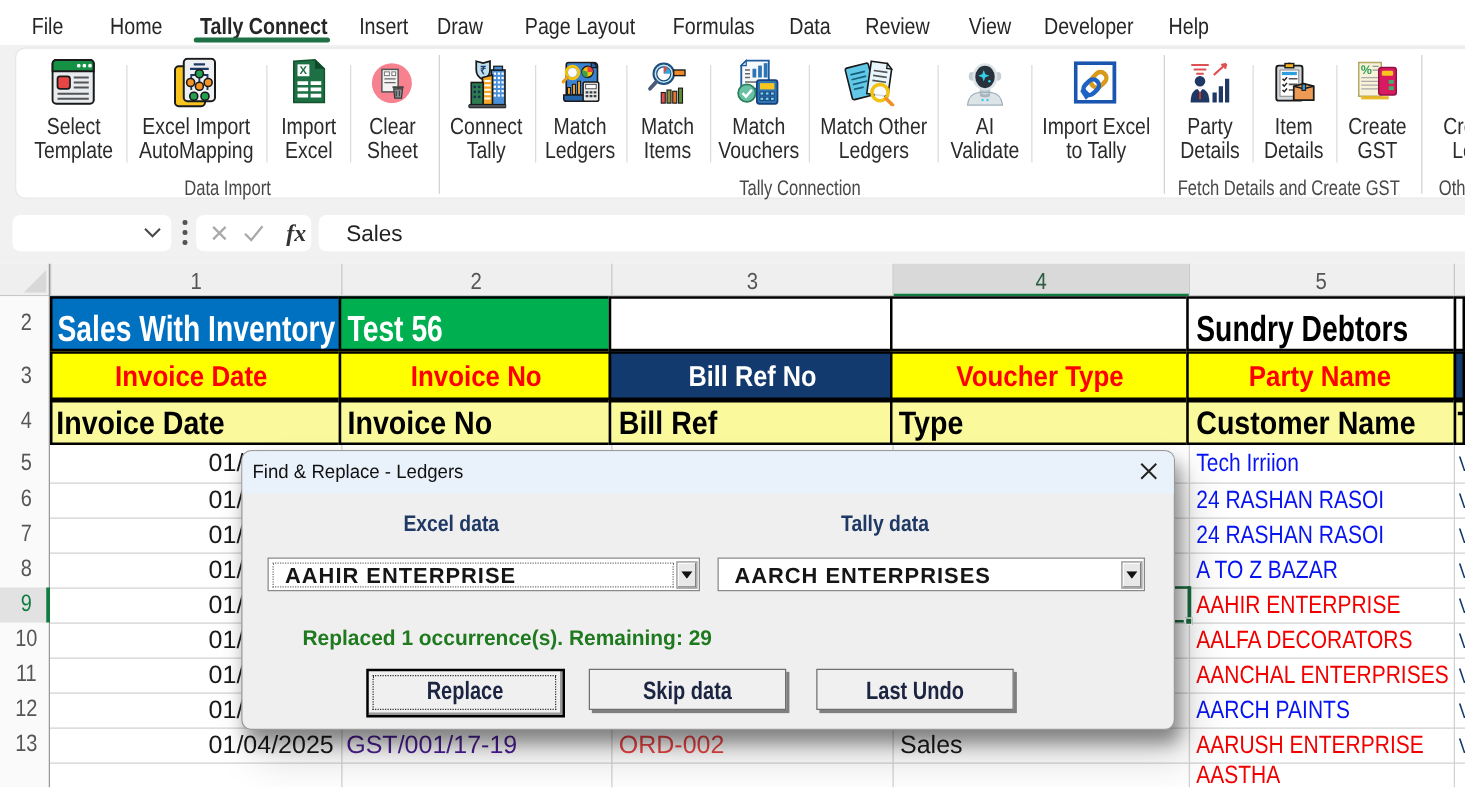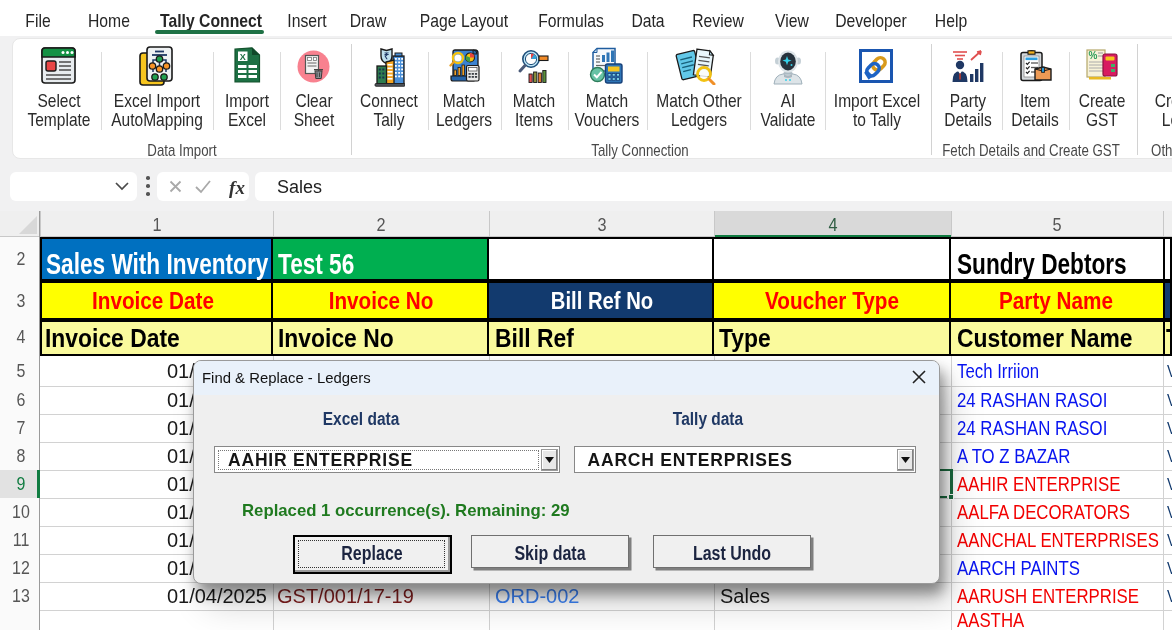--- a/index.html
+++ b/index.html
@@ -425,22 +425,22 @@
 <div class="tx" style="left:957px;top:607.7px;height:25px;line-height:25px;transform:scaleX(0.84);font-size:20px;color:#f20000;">AASTHA</div>
 <div class="txr" style="right:905px;top:358.5px;height:25px;line-height:25px;font-size:20px;color:#1a1a1a;">01/04/2025</div>
 <div class="txr" style="right:905px;top:387.7px;height:25px;line-height:25px;font-size:20px;color:#1a1a1a;">01/04/2025</div>
 <div class="txr" style="right:905px;top:415.9px;height:25px;line-height:25px;font-size:20px;color:#1a1a1a;">01/04/2025</div>
 <div class="txr" style="right:905px;top:443.9px;height:25px;line-height:25px;font-size:20px;color:#1a1a1a;">01/04/2025</div>
 <div class="txr" style="right:905px;top:471.9px;height:25px;line-height:25px;font-size:20px;color:#1a1a1a;">01/04/2025</div>
 <div class="txr" style="right:905px;top:499.9px;height:25px;line-height:25px;font-size:20px;color:#1a1a1a;">01/04/2025</div>
 <div class="txr" style="right:905px;top:527.9px;height:25px;line-height:25px;font-size:20px;color:#1a1a1a;">01/04/2025</div>
 <div class="txr" style="right:905px;top:555.9px;height:25px;line-height:25px;font-size:20px;color:#1a1a1a;">01/04/2025</div>
 <div class="txr" style="right:905px;top:583.9px;height:25px;line-height:25px;font-size:20px;color:#1a1a1a;">01/04/2025</div>
-<div class="tx" style="left:277px;top:583.9px;height:25px;line-height:25px;font-size:20px;color:#7f1d1d;">GST/001/17-19</div>
-<div class="tx" style="left:495px;top:583.9px;height:25px;line-height:25px;font-size:20px;color:#3b82f6;">ORD-002</div>
+<div class="tx" style="left:277px;top:583.9px;height:25px;line-height:25px;font-size:20px;color:#4c1d95;">GST/001/17-19</div>
+<div class="tx" style="left:495px;top:583.9px;height:25px;line-height:25px;font-size:20px;color:#ef4444;">ORD-002</div>
 <div class="tx" style="left:720px;top:583.9px;height:25px;line-height:25px;font-size:20px;color:#1a1a1a;">Sales</div>
 <div class="tx" style="left:1166.5px;top:360.5px;height:21px;line-height:21px;transform:scaleX(0.84);font-size:17px;color:#123a6e;">Vo</div>
 <div class="tx" style="left:1166.5px;top:389.7px;height:21px;line-height:21px;transform:scaleX(0.84);font-size:17px;color:#123a6e;">Vo</div>
 <div class="tx" style="left:1166.5px;top:417.9px;height:21px;line-height:21px;transform:scaleX(0.84);font-size:17px;color:#123a6e;">Vo</div>
 <div class="tx" style="left:1166.5px;top:445.9px;height:21px;line-height:21px;transform:scaleX(0.84);font-size:17px;color:#123a6e;">Vo</div>
 <div class="tx" style="left:1166.5px;top:473.9px;height:21px;line-height:21px;transform:scaleX(0.84);font-size:17px;color:#123a6e;">Vo</div>
 <div class="tx" style="left:1166.5px;top:501.9px;height:21px;line-height:21px;transform:scaleX(0.84);font-size:17px;color:#123a6e;">Vo</div>
 <div class="tx" style="left:1166.5px;top:529.9px;height:21px;line-height:21px;transform:scaleX(0.84);font-size:17px;color:#123a6e;">Vo</div>
 <div class="tx" style="left:1166.5px;top:557.9px;height:21px;line-height:21px;transform:scaleX(0.84);font-size:17px;color:#123a6e;">Vo</div>
 <div class="tx" style="left:1166.5px;top:585.9px;height:21px;line-height:21px;transform:scaleX(0.84);font-size:17px;color:#123a6e;">Vo</div>

